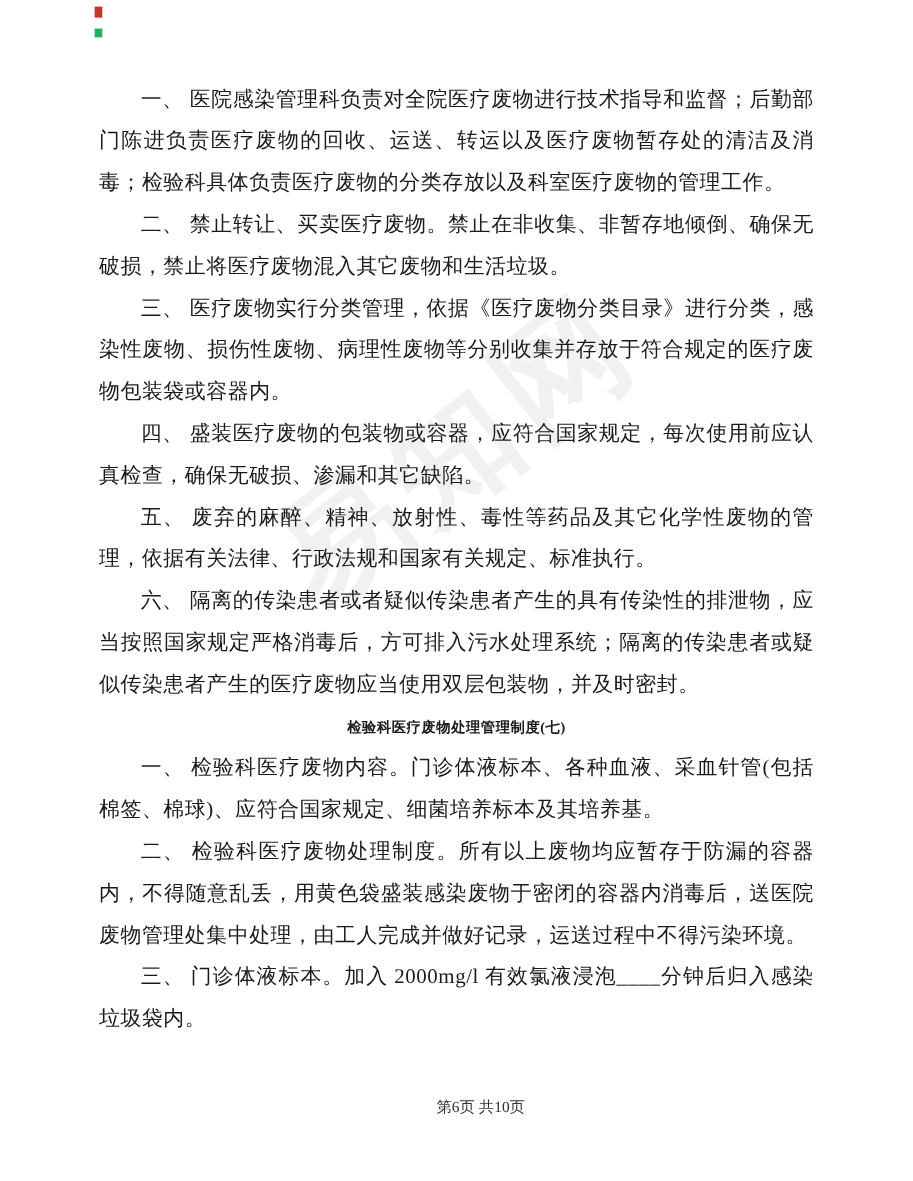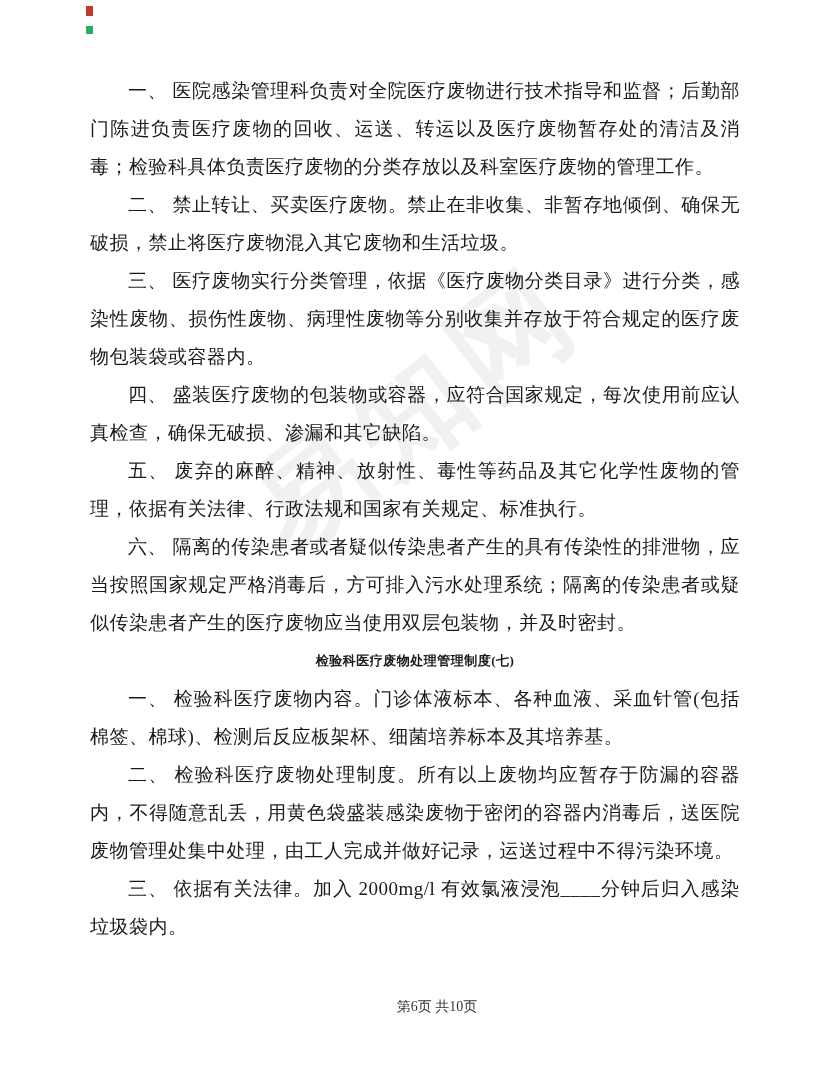--- a/index.html
+++ b/index.html
@@ -101,20 +101,20 @@
   <div class="content">
     <p class="para">一、 医院感染管理科负责对全院医疗废物进行技术指导和监督；后勤部门陈进负责医疗废物的回收、运送、转运以及医疗废物暂存处的清洁及消毒；检验科具体负责医疗废物的分类存放以及科室医疗废物的管理工作。</p>
     <p class="para">二、 禁止转让、买卖医疗废物。禁止在非收集、非暂存地倾倒、确保无破损，禁止将医疗废物混入其它废物和生活垃圾。</p>
     <p class="para">三、 医疗废物实行分类管理，依据《医疗废物分类目录》进行分类，感染性废物、损伤性废物、病理性废物等分别收集并存放于符合规定的医疗废物包装袋或容器内。</p>
     <p class="para">四、 盛装医疗废物的包装物或容器，应符合国家规定，每次使用前应认真检查，确保无破损、渗漏和其它缺陷。</p>
     <p class="para">五、 废弃的麻醉、精神、放射性、毒性等药品及其它化学性废物的管理，依据有关法律、行政法规和国家有关规定、标准执行。</p>
     <p class="para">六、 隔离的传染患者或者疑似传染患者产生的具有传染性的排泄物，应当按照国家规定严格消毒后，方可排入污水处理系统；隔离的传染患者或疑似传染患者产生的医疗废物应当使用双层包装物，并及时密封。</p>
 
     <h2 class="heading">检验科医疗废物处理管理制度(七)</h2>
 
-    <p class="para">一、 检验科医疗废物内容。门诊体液标本、各种血液、采血针管(包括棉签、棉球)、检测后反应板架杯、细菌培养标本及其培养基。</p>
+    <p class="para">一、 检验科医疗废物内容。门诊体液标本、各种血液、采血针管(包括棉签、棉球)、应符合国家规定、细菌培养标本及其培养基。</p>
     <p class="para">二、 检验科医疗废物处理制度。所有以上废物均应暂存于防漏的容器内，不得随意乱丢，用黄色袋盛装感染废物于密闭的容器内消毒后，送医院废物管理处集中处理，由工人完成并做好记录，运送过程中不得污染环境。</p>
-    <p class="para">三、 依据有关法律。加入 2000mg/l 有效氯液浸泡____分钟后归入感染垃圾袋内。</p>
+    <p class="para">三、 门诊体液标本。加入 2000mg/l 有效氯液浸泡____分钟后归入感染垃圾袋内。</p>
   </div>
 
   <div class="footer">第6页 共10页</div>
 
 </div>
 
 </body></html>

